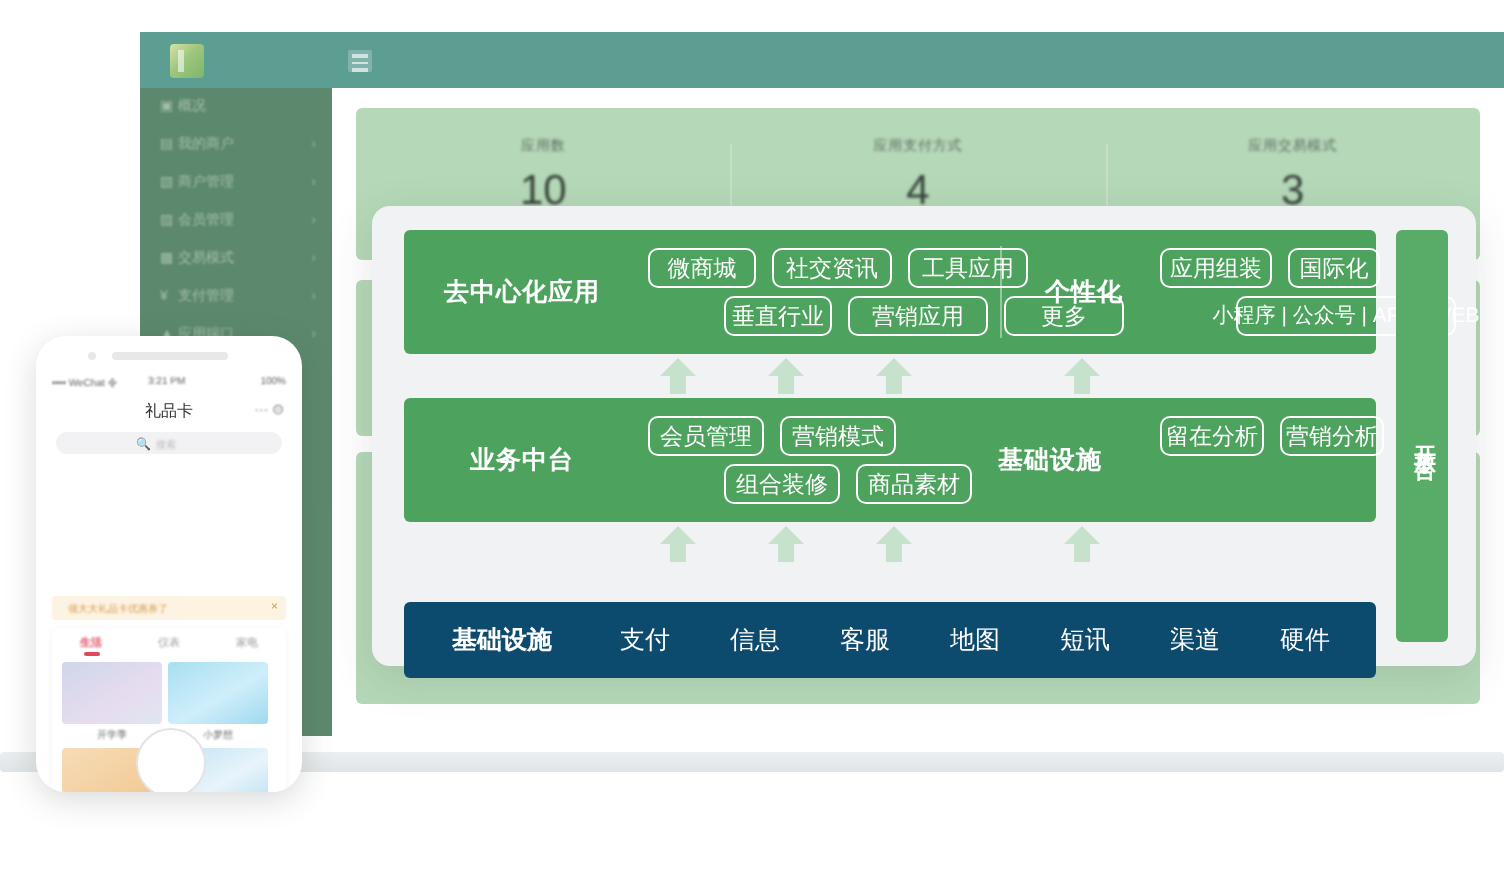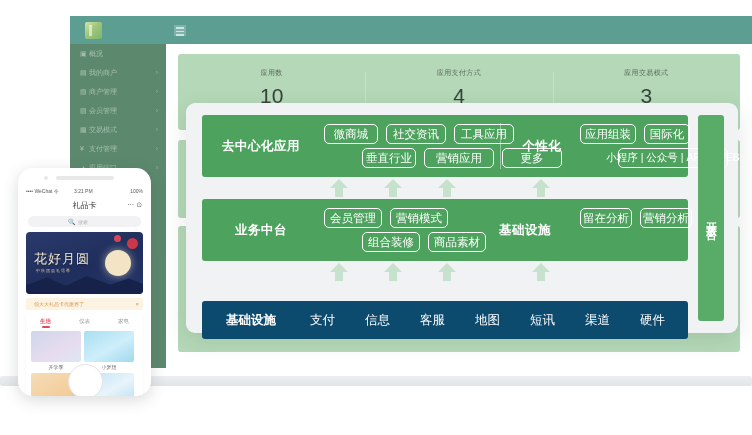--- a/index.html
+++ b/index.html
@@ -318,29 +318,20 @@
       <span class="r">100%</span>
     </div>
     <div class="ph-title">礼品卡</div>
     <div class="ph-tico">··· ⊙</div>
 
     <div class="ph-search">
       <span class="sq">🔍</span>
       <span class="sp">搜索</span>
     </div>
 
-    <div class="ph-banner">
-      <div class="lantern"></div>
-      <div class="lantern2"></div>
-      <div class="moon"></div>
-      <div class="hills"></div>
-      <div class="btxt">花好月圆</div>
-      <div class="bsub">中秋团圆礼遇季</div>
-      <div class="dots"></div>
-    </div>
 
     <div class="ph-notice">
       <span class="nt">领大大礼品卡优惠券了</span>
       <span class="nx">×</span>
     </div>
 
     <div class="ph-card">
       <div class="ph-tabs">
         <span class="tb on" style="left:0">生活</span>
         <span class="tb" style="left:33.33%">仪表</span>

